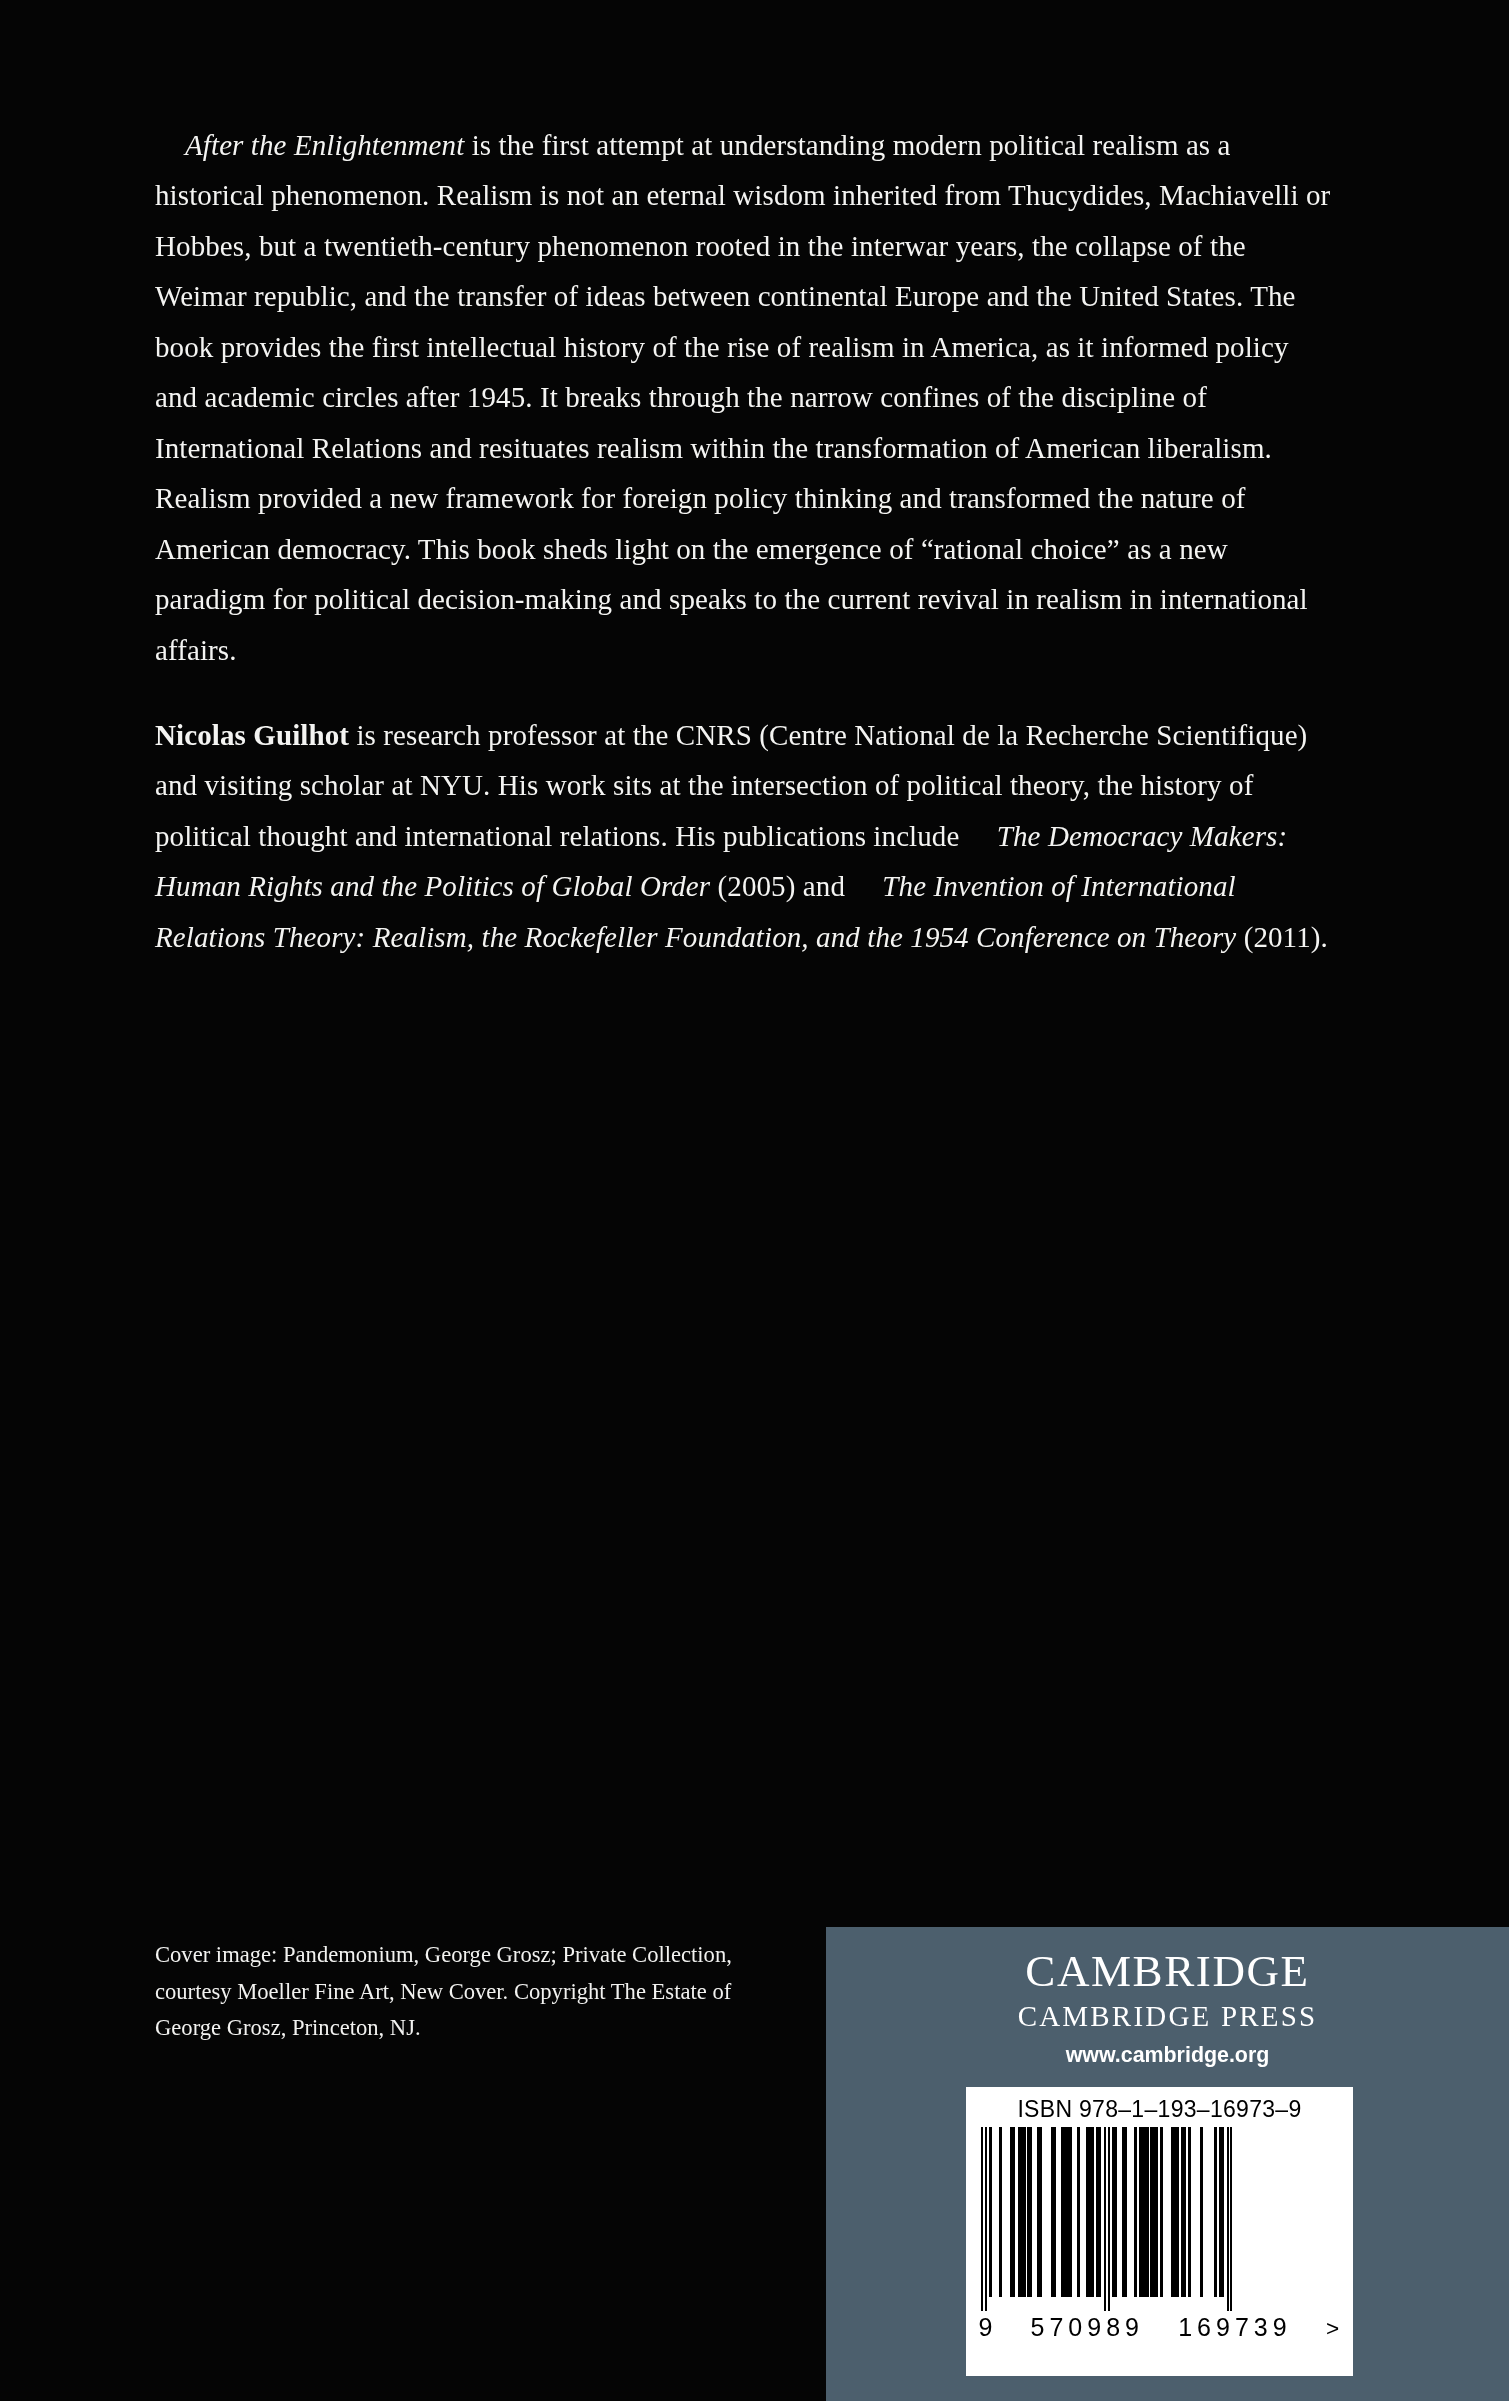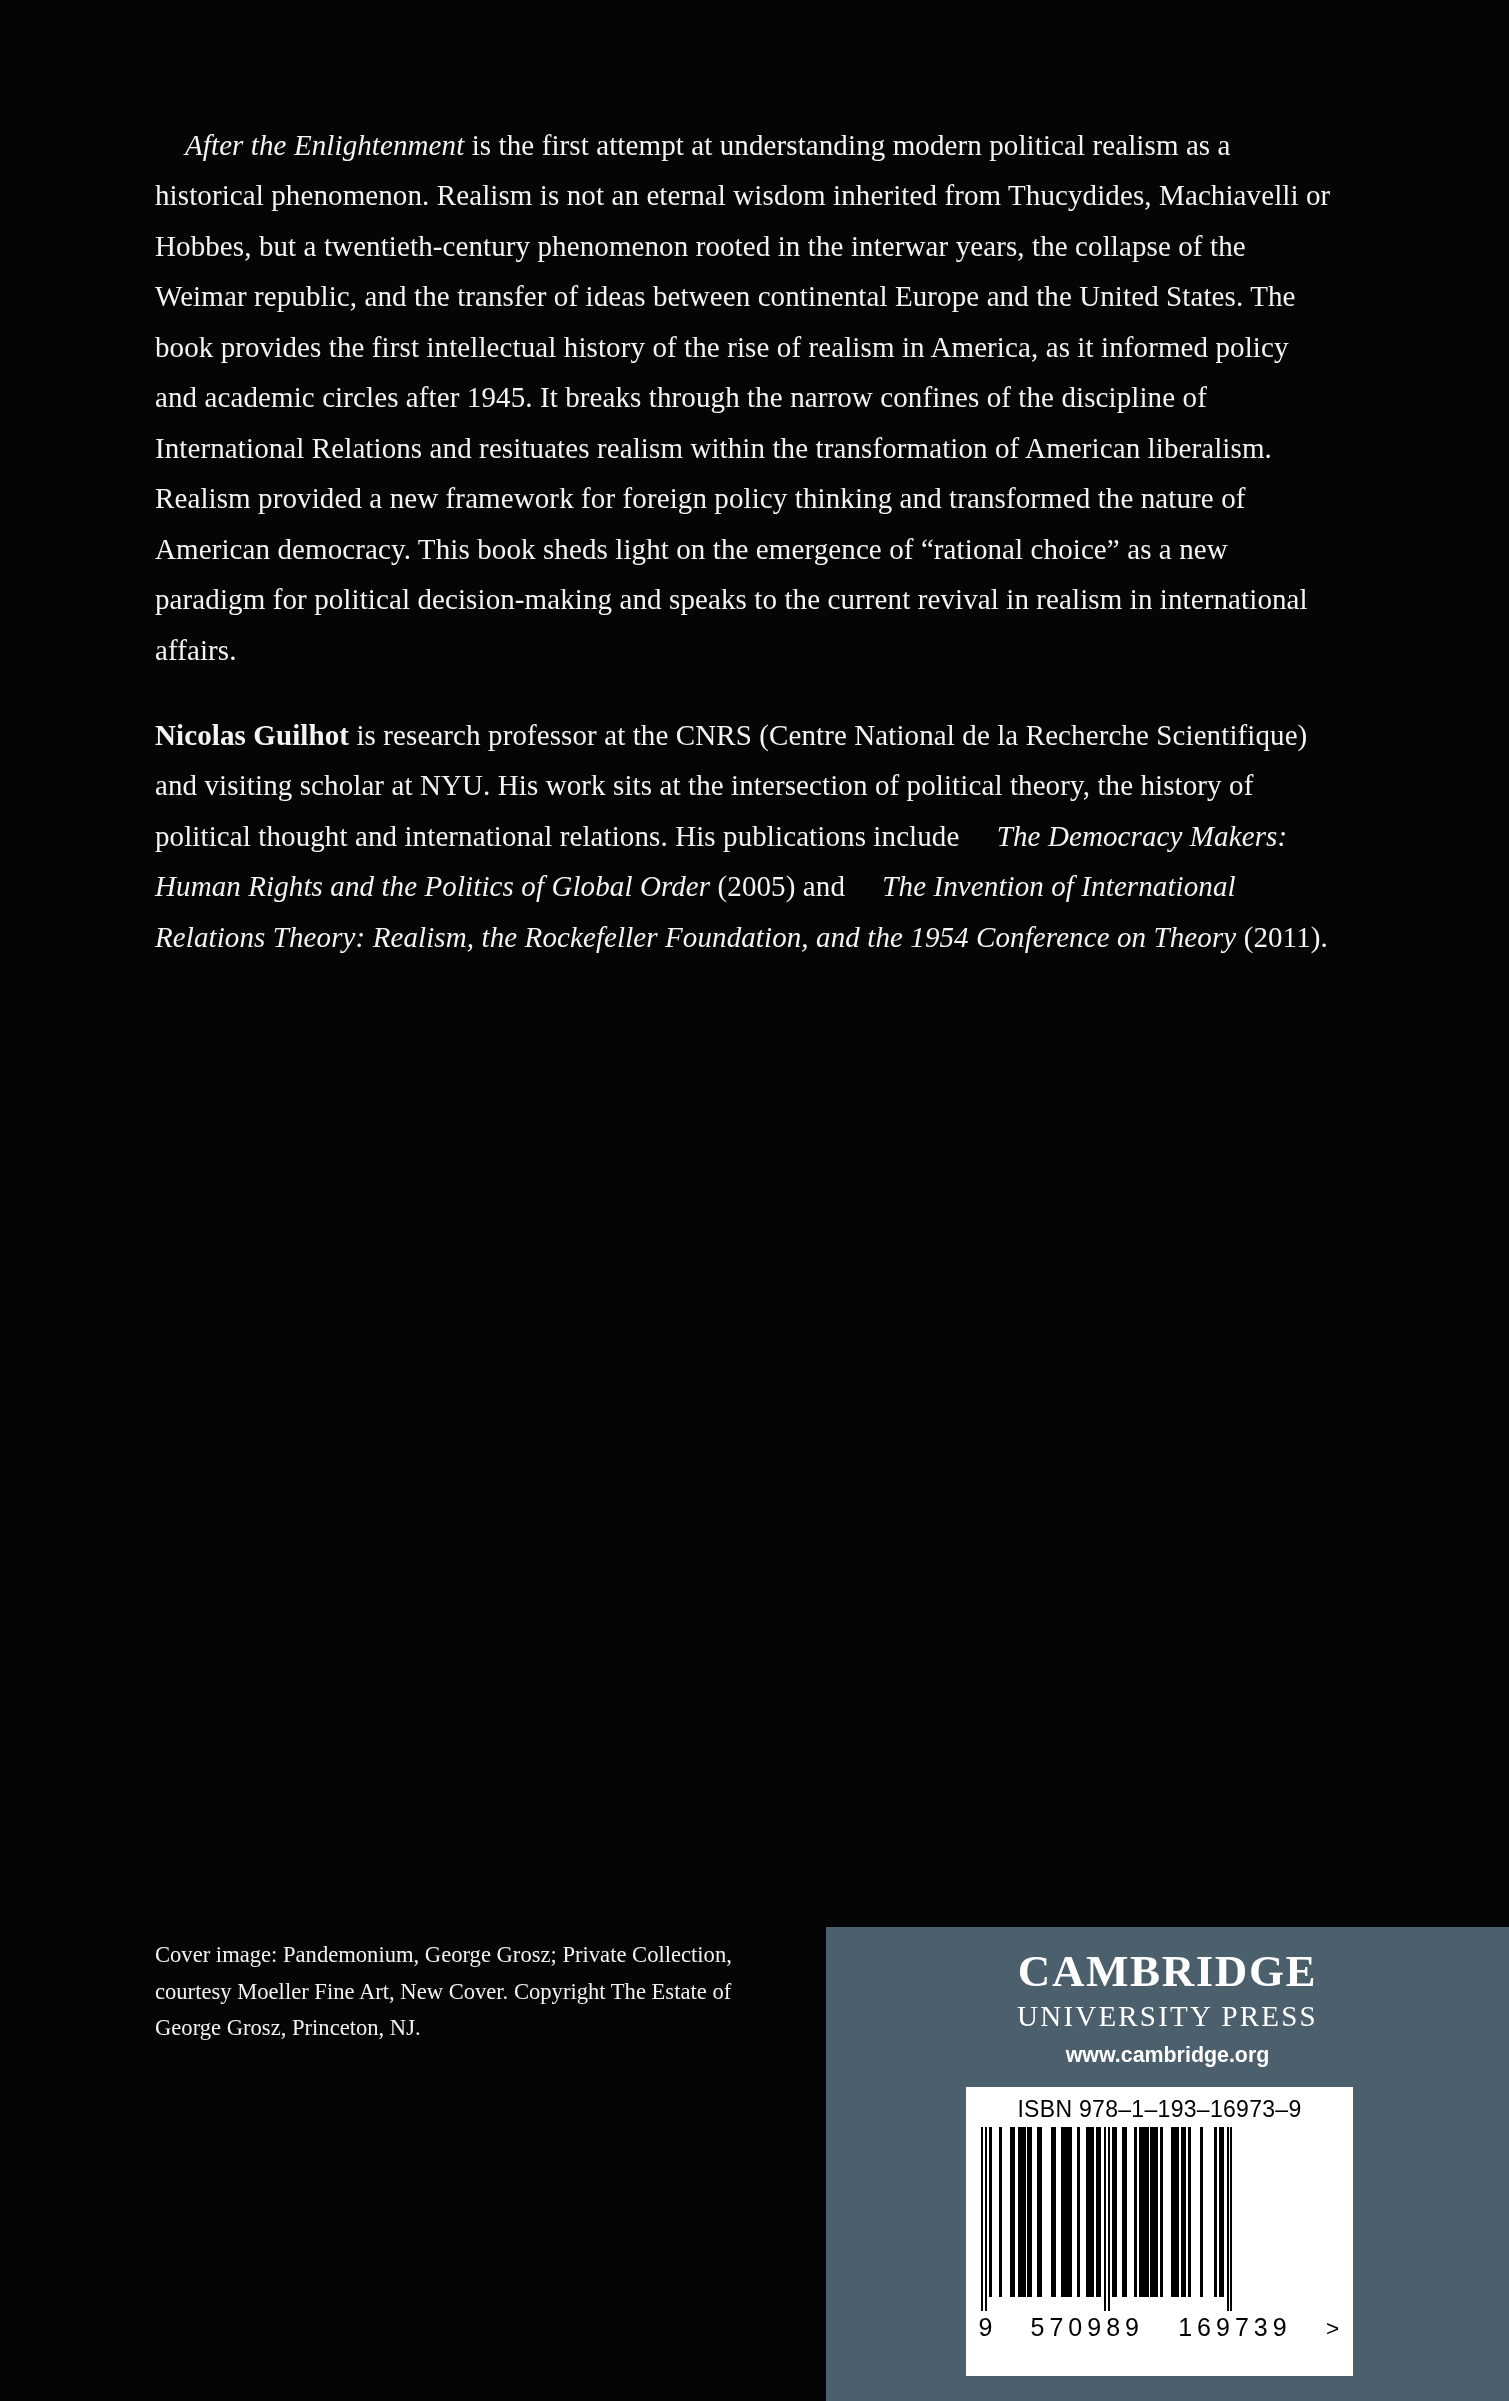--- a/index.html
+++ b/index.html
@@ -65,21 +65,21 @@
     width: 683px;
     height: 474px;
     background: #4c5f6d;
     box-sizing: border-box;
     padding-top: 21.4px;
   }
 
   .pub-name {
     text-align: center;
     font-size: 45px;
-    font-weight: bold;
+    font-weight: normal;
     letter-spacing: 1.6px;
     color: #ffffff;
     line-height: 1.06;
   }
 
   .pub-sub {
     text-align: center;
     font-size: 29px;
     letter-spacing: 2.2px;
     color: #ffffff;
@@ -152,21 +152,21 @@
   <div class="blurb">
     <p class="para"><span class="it">After the Enlightenment</span><span> is the first attempt at understanding modern political realism as a historical phenomenon. Realism is not an eternal wisdom inherited from Thucydides, Machiavelli or Hobbes, but a twentieth-century phenomenon rooted in the interwar years, the collapse of the Weimar republic, and the transfer of ideas between continental Europe and the United States. The book provides the first intellectual history of the rise of realism in America, as it informed policy and academic circles after 1945. It breaks through the narrow confines of the discipline of International Relations and resituates realism within the transformation of American liberalism. Realism provided a new framework for foreign policy thinking and transformed the nature of American democracy. This book sheds light on the emergence of “rational choice” as a new paradigm for political decision-making and speaks to the current revival in realism in international affairs.</span></p>
 
     <p class="para bio"><span class="bold">Nicolas Guilhot</span><span> is research professor at the CNRS (Centre National de la Recherche Scientifique) and visiting scholar at NYU. His work sits at the intersection of political theory, the history of political thought and international relations. His publications include </span><span class="it">The Democracy Makers: Human Rights and the Politics of Global Order</span><span> (2005) and </span><span class="it">The Invention of International Relations Theory: Realism, the Rockefeller Foundation, and the 1954 Conference on Theory</span><span> (2011).</span></p>
   </div>
 
   <div class="credit">Cover image: Pandemonium, George Grosz; Private Collection, courtesy Moeller Fine Art, New Cover. Copyright The Estate of George Grosz, Princeton, NJ.</div>
 
   <div class="pub-panel">
     <div class="pub-name">CAMBRIDGE</div>
-    <div class="pub-sub">UNIVERSITY PRESS</div>
+    <div class="pub-sub">CAMBRIDGE PRESS</div>
     <div class="pub-url">www.cambridge.org</div>
 
     <div class="barcode-box">
       <div class="isbn-text">ISBN 978–1–193–16973–9</div>
       <div class="bars" id="bars">
           <i style="left: 3.8px; width: 1.9px; height: 184px;"></i>
           <i style="left: 7.5px; width: 1.9px; height: 184px;"></i>
           <i style="left: 12px; width: 2.5px; height: 170px;"></i>
           <i style="left: 22px; width: 2.5px; height: 170px;"></i>
           <i style="left: 33px; width: 5px; height: 170px;"></i>

